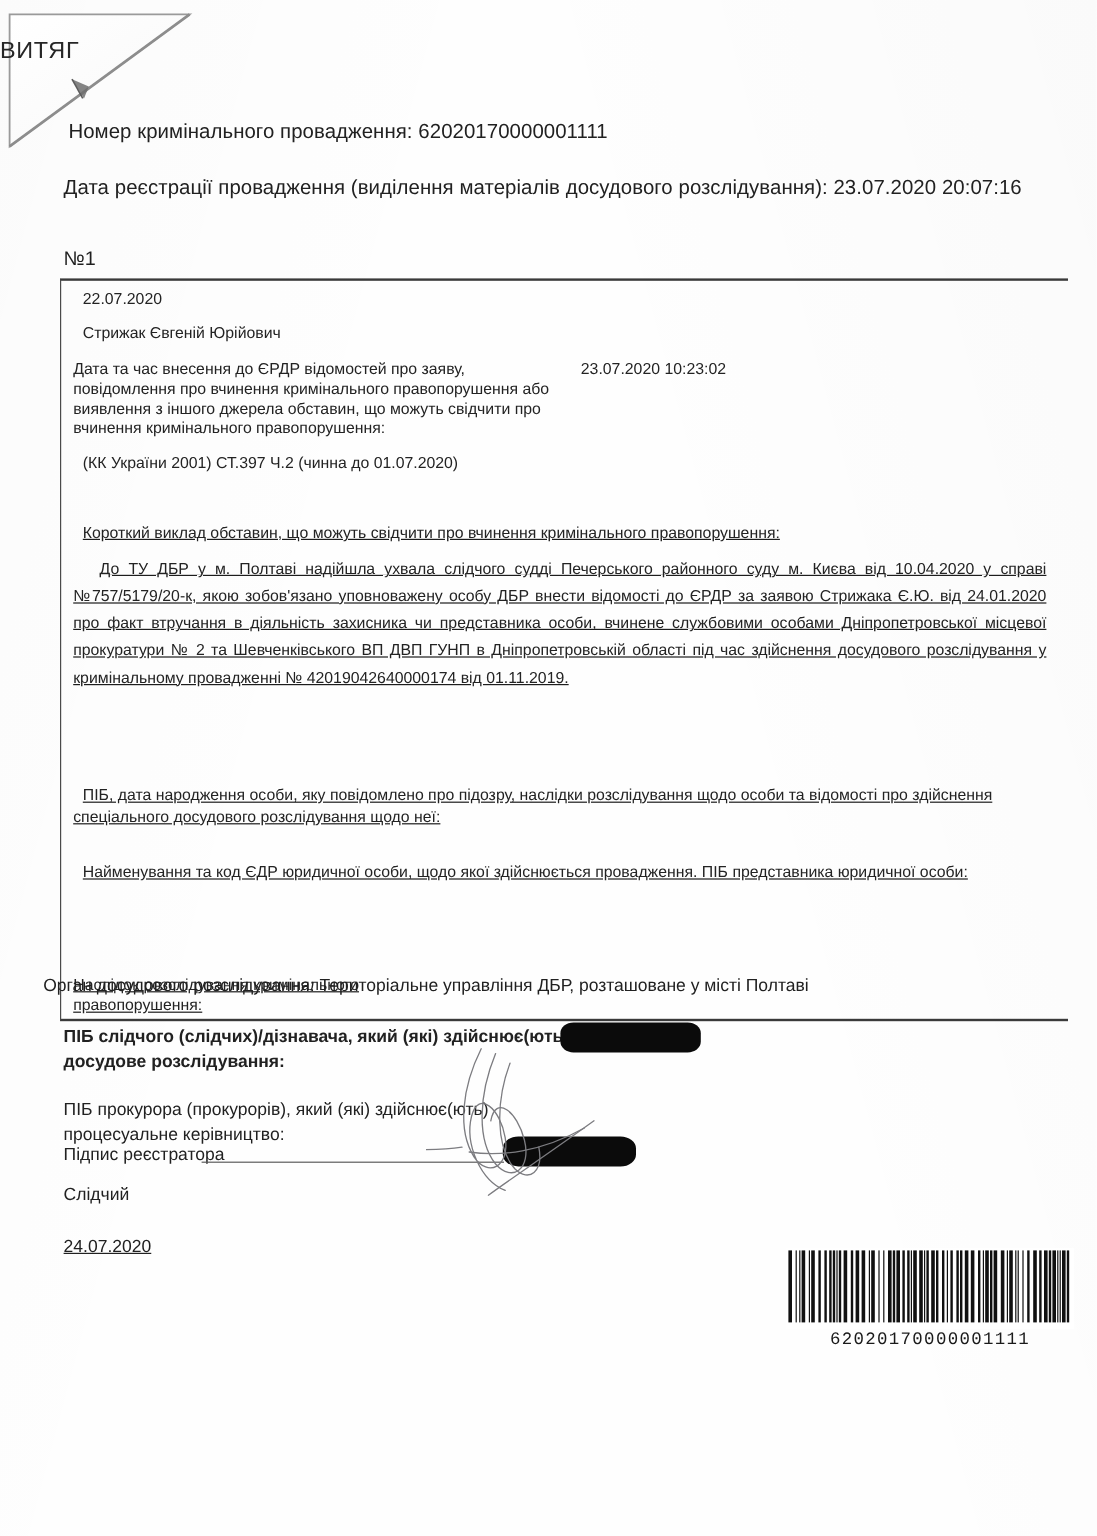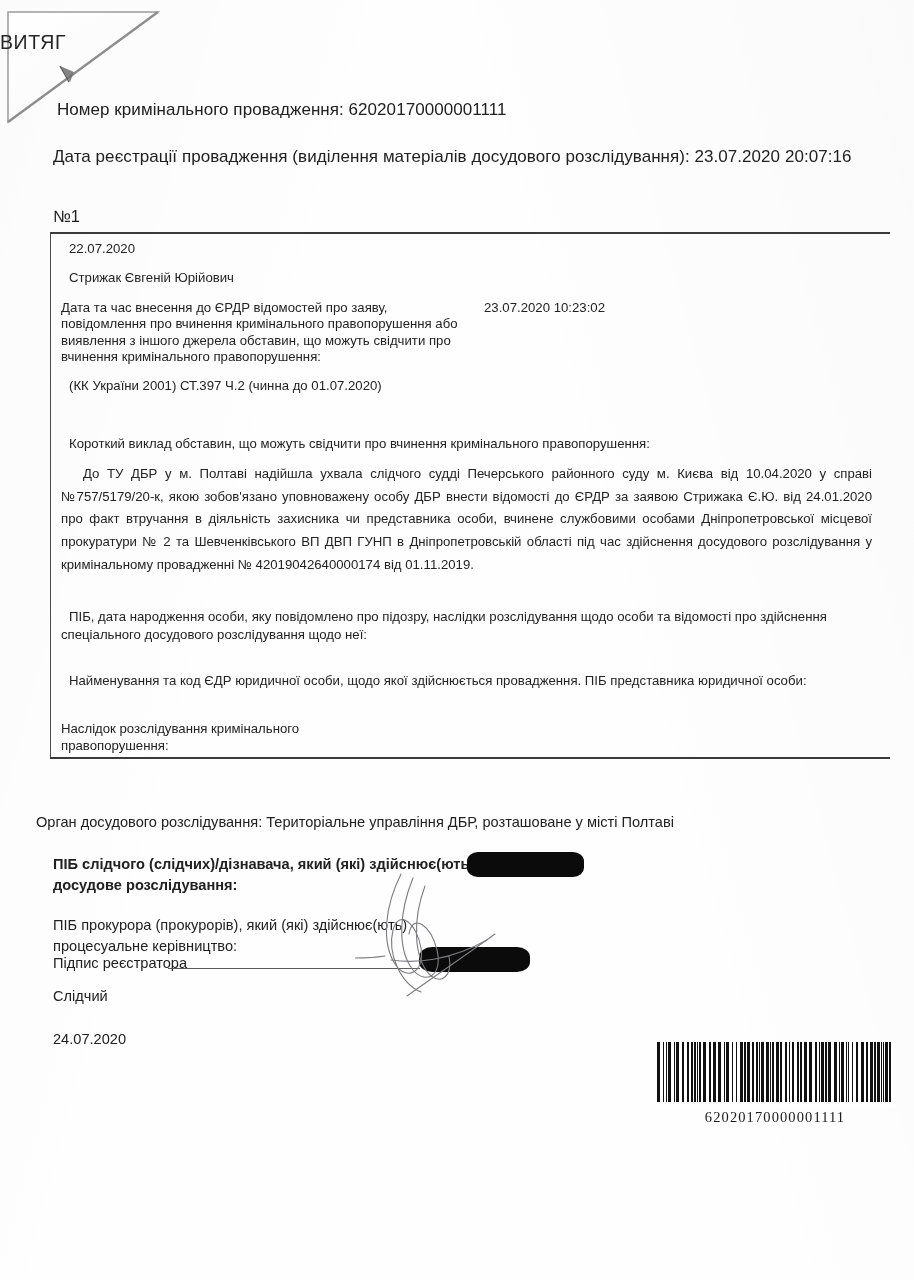--- a/index.html
+++ b/index.html
@@ -91,53 +91,54 @@
   .field-value {
     flex: 1;
     font-size: 13.2px;
     line-height: 16.4px;
     color: #232323;
     padding-left: 8px;
   }
 
   .block-row {
     padding: 9px 14px 4px 10px;
+    text-decoration: underline;
   }
   .block-heading {
     font-size: 13.2px;
     line-height: 16.4px;
     color: #232323;
   }
   .block-body {
     font-size: 13.2px;
     line-height: 22.6px;
     color: #232323;
     text-align: justify;
     margin-top: 11px;
     text-indent: 22px;
     padding-right: 4px;
   }
   .spacer-row { height: 26px; }
   .block-row.indent-head .block-heading { text-indent: 8px; }
   .block-row.tight { padding-top: 2px; padding-bottom: 2px; }
-  .block-heading.two-line { line-height: 17.5px; }
+  .block-heading.two-line { line-height: 17.5px; margin-top: 46px; }
 
   
   .foot-line {
     position: absolute;
     font-size: 14.6px;
     line-height: 21px;
     color: #212121;
   }
   #organ-line  { left: 36px; top: 812px; }
   #investigator-line { left: 53px; top: 854px; width: 430px; font-weight: bold; }
   #prosecutor-line   { left: 53px; top: 915px; width: 430px; }
   #signature-line-row{ left: 53px; top: 953px; }
   #role-line   { left: 53px; top: 986px; }
-  #doc-date    { left: 53px; top: 1029px; }
+  #doc-date    { left: 53px; top: 1029px; text-decoration: underline; }
 
   .sig-rule {
     position: absolute;
     left: 168px; top: 968px;
     width: 252px;
     height: 0;
     border-bottom: 1.3px solid #5c5c5c;
   }
 
   
@@ -171,21 +172,21 @@
     top: 1040px;
     width: 240px;
     text-align: center;
   }
   #barcode-bars {
     height: 68px;
     width: 100%;
     display: block;
   }
   #barcode-number {
-    font-family: Liberation Serif, serif;
+    font-family: Liberation Mono, monospace;
     font-size: 14.5px;
     letter-spacing: 1.1px;
     color: #1a1a1a;
     margin-top: 1px;
   }
 
   
   .bleed {
     position: absolute;
     color: rgba(60,60,80,0.035);

